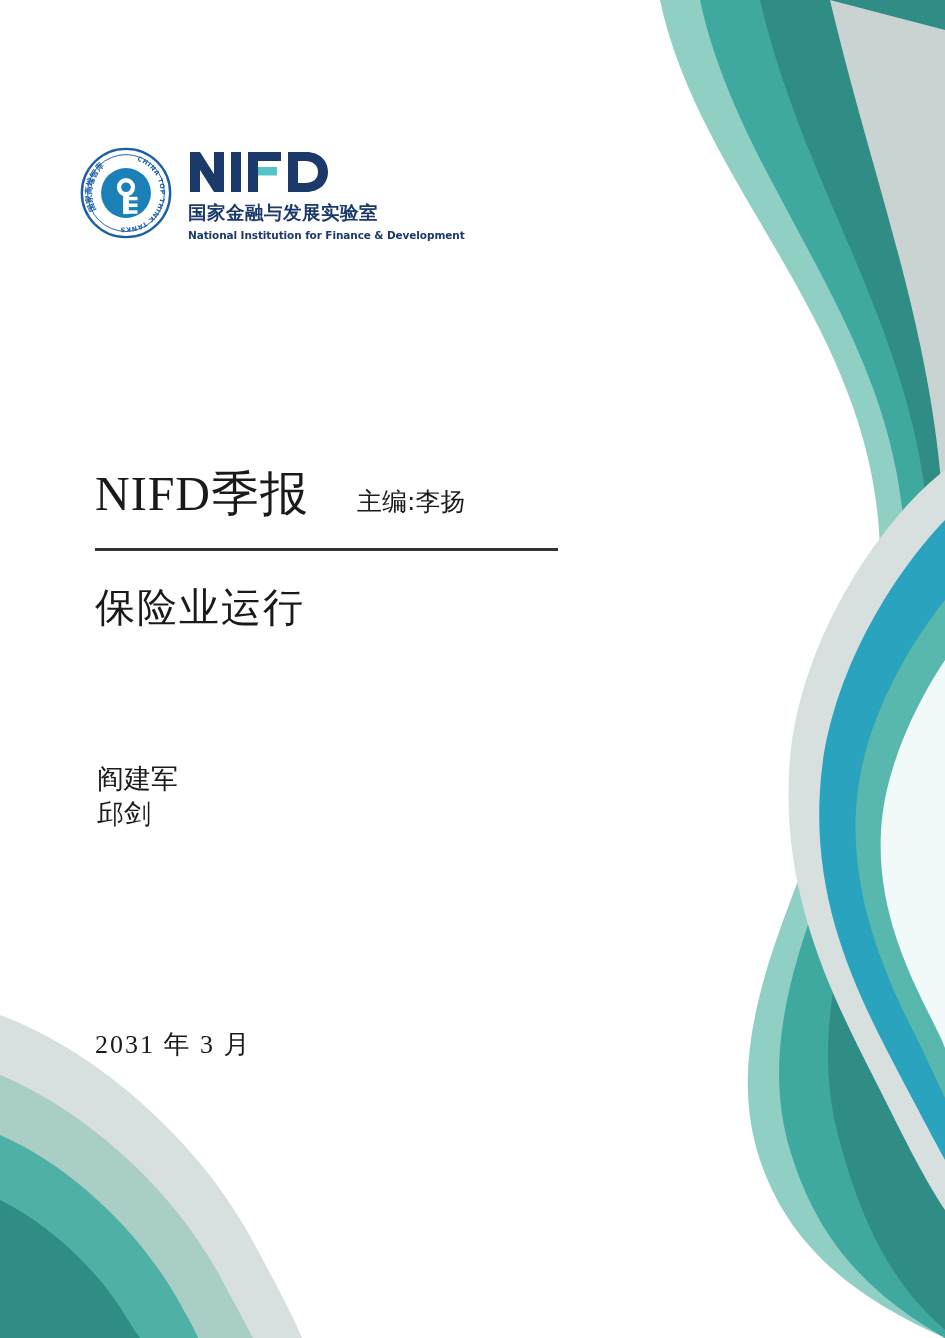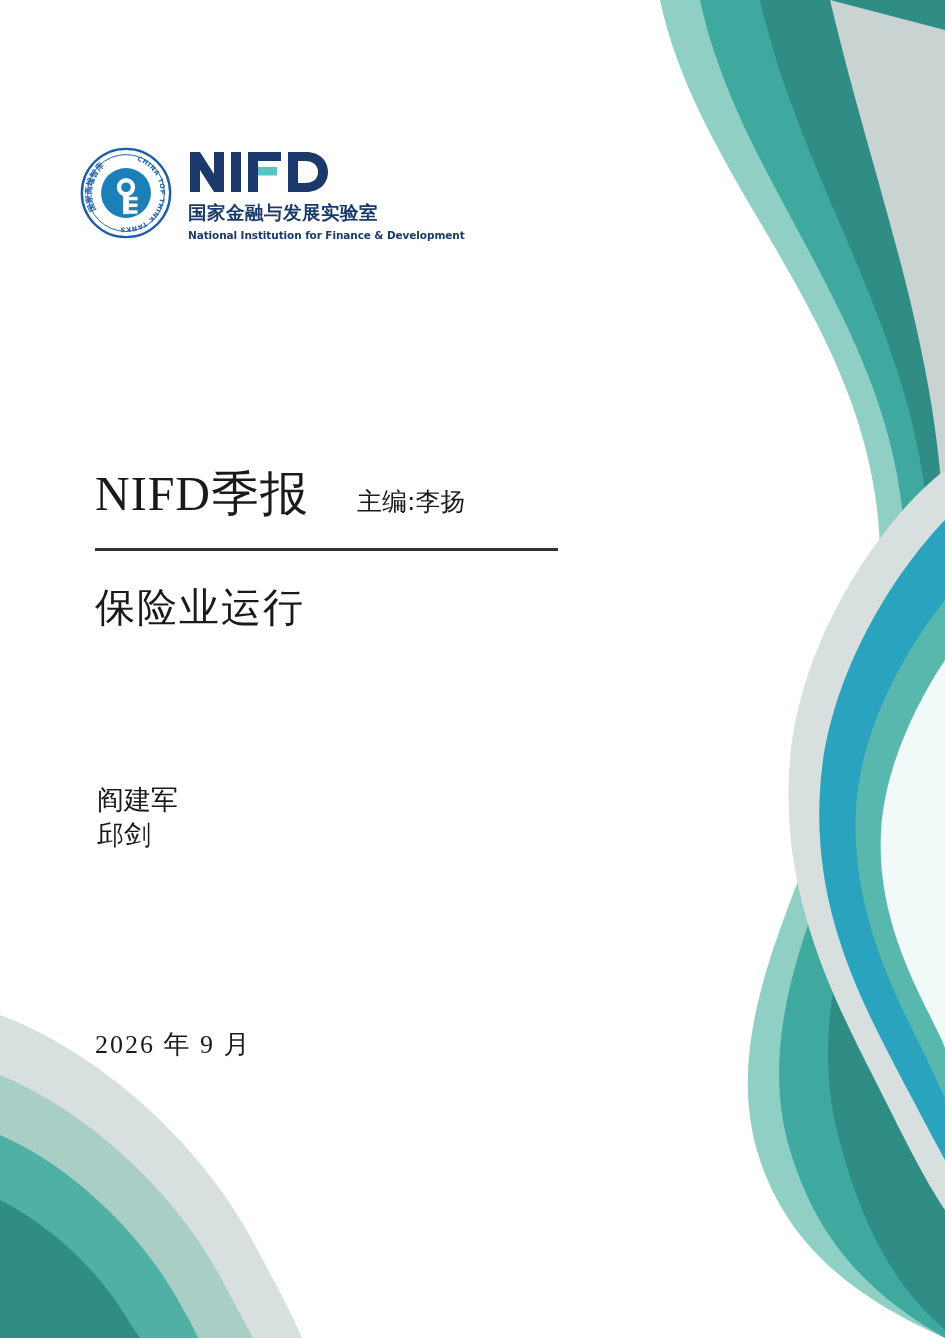--- a/index.html
+++ b/index.html
@@ -108,21 +108,21 @@
     font-size: 40px;
     color: #1a1a1a;
     letter-spacing: 2px;
     white-space: nowrap;
   }
 
   
   .authors {
     position: absolute;
     left: 97px;
-    top: 783px;
+    top: 762px;
     font-family: "Liberation Serif", serif;
     font-size: 27px;
     line-height: 1.28;
     color: #1a1a1a;
   }
   .authors div { white-space: nowrap; }
 
   
   .date {
     position: absolute;
@@ -206,15 +206,15 @@
     <div class="title-editor">主编:李扬</div>
   </div>
   <div class="title-rule"></div>
   <div class="subtitle">保险业运行</div>
 
   <div class="authors">
     <div>阎建军</div>
     <div>邱剑</div>
   </div>
 
-  <div class="date">2026 年 9 月</div>
+  <div class="date">2031 年 3 月</div>
 
 </div>
 
 </body></html>

